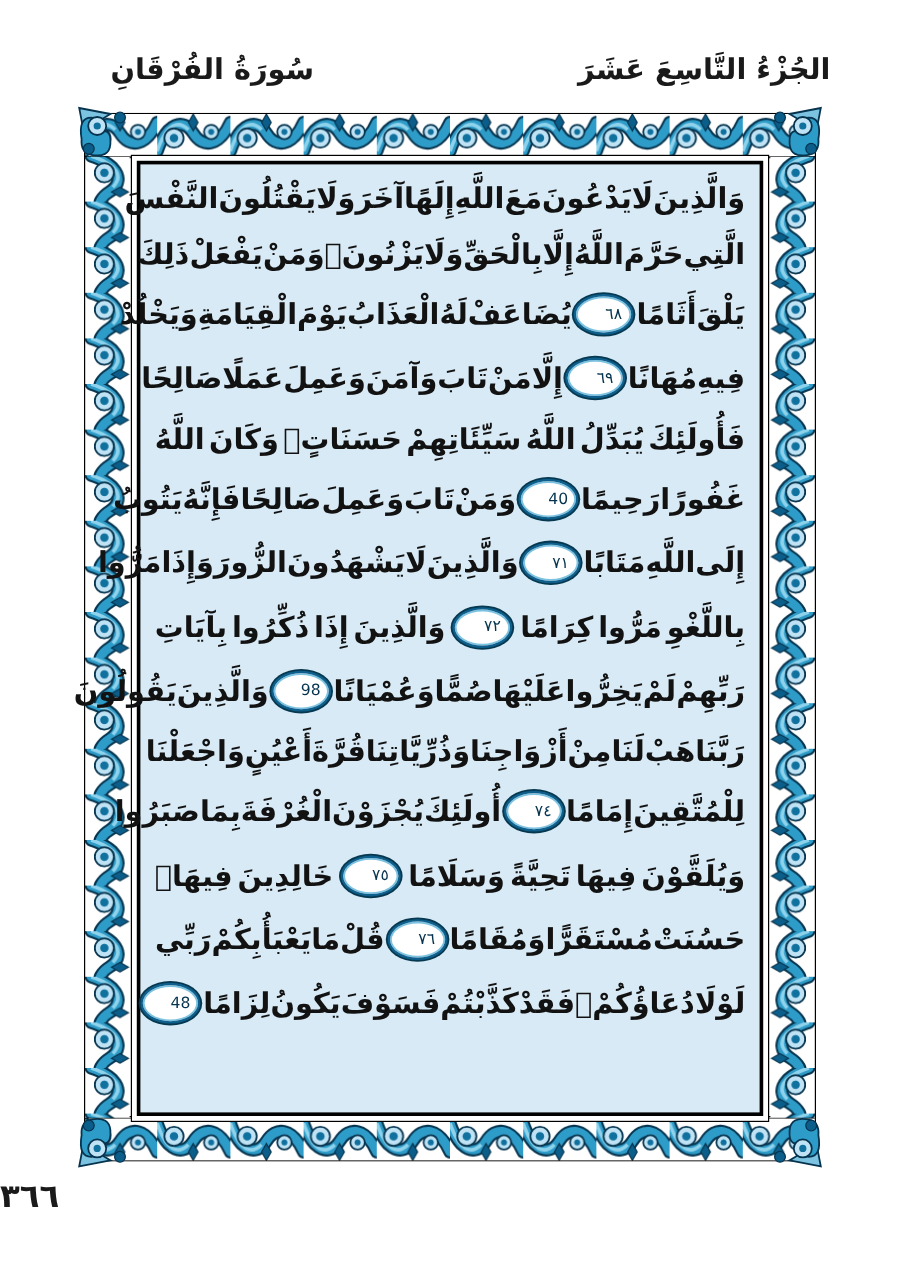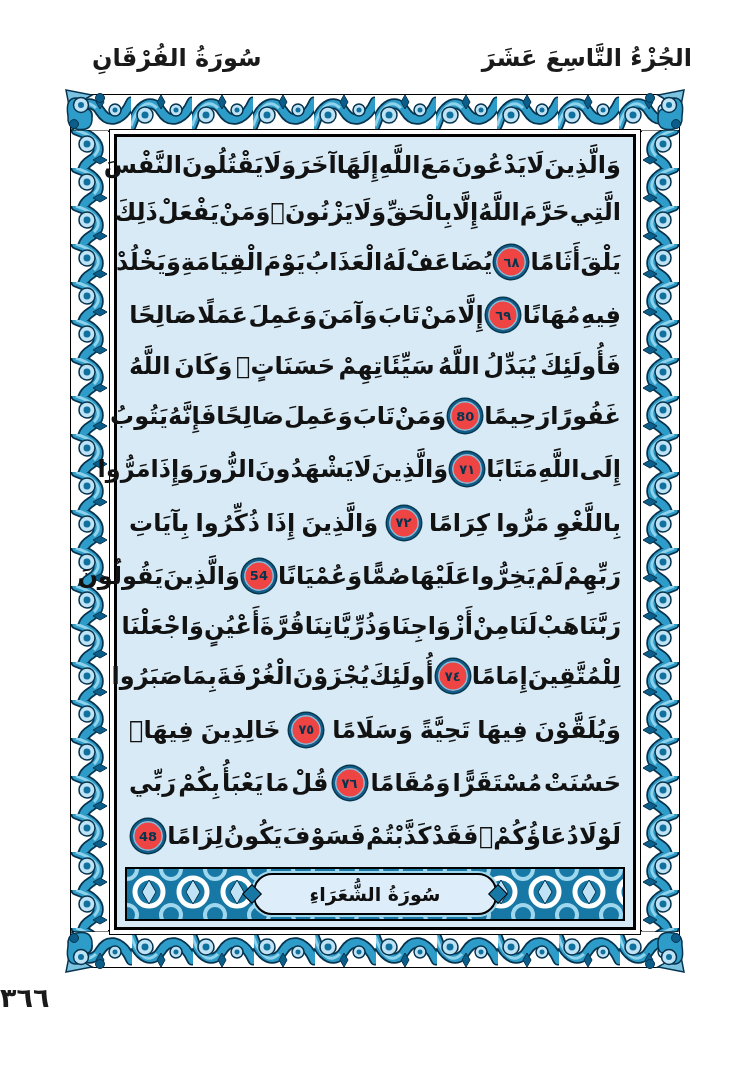--- a/index.html
+++ b/index.html
@@ -29,24 +29,24 @@
   
   .panel{position:absolute;left:44px;right:44px;top:40px;bottom:38px;
          background:#d8eaf5;border:3px solid #000;
          box-shadow:0 0 0 4px #ffffff,0 0 0 5px #000;}
   .lines{position:absolute;left:12px;right:12px;top:4px;bottom:64px;
          direction:rtl;display:flex;flex-direction:column;justify-content:space-around;}
   .qline{display:flex;justify-content:space-between;align-items:center;
          font-size:24px;font-weight:bold;color:#121212;white-space:nowrap;}
   .qline .w{display:inline-block;}
   .medallion{flex:0 0 auto;width:30px;height:30px;border-radius:50%;
-         background:#ef4444;border:2px solid #0f5f8c;
+         background:#ffffff;border:2px solid #0f5f8c;
          box-shadow:0 0 0 1.5px #063850, inset 0 0 0 1.5px #7cc3e2;
          display:flex;align-items:center;justify-content:center;
-         font-size:13px;font-weight:bold;color:#06344f;margin:0 2px;}
+         font-size:13px;font-weight:normal;color:#06344f;margin:0 2px;padding-left:16px;}
   
   .surah-band{position:absolute;left:8px;right:8px;bottom:6px;height:50px;
          border:2px solid #000;box-shadow:inset 0 0 0 2px #fff;overflow:hidden;}
   .surah-band svg{display:block;}
   .cartouche{position:absolute;left:50%;top:50%;transform:translate(-50%,-50%);
          width:240px;height:38px;background:#ddeefa;border:2px solid #000;
          border-radius:19px;display:flex;align-items:center;justify-content:center;
          font-size:19px;font-weight:bold;direction:rtl;color:#101010;
          box-shadow:0 0 0 2px #9fd8ee;}
   .cartouche::before,.cartouche::after{content:"";position:absolute;top:50%;
@@ -211,21 +211,21 @@
           <span class="w">يُبَدِّلُ</span>
           <span class="w">اللَّهُ</span>
           <span class="w">سَيِّئَاتِهِمْ</span>
           <span class="w">حَسَنَاتٍۗ</span>
           <span class="w">وَكَانَ</span>
           <span class="w">اللَّهُ</span>
         </div>
         <div class="qline">
           <span class="w">غَفُورًا</span>
           <span class="w">رَحِيمًا</span>
-          <span class="medallion">80</span>
+          <span class="medallion">40</span>
           <span class="w">وَمَنْ</span>
           <span class="w">تَابَ</span>
           <span class="w">وَعَمِلَ</span>
           <span class="w">صَالِحًا</span>
           <span class="w">فَإِنَّهُ</span>
           <span class="w">يَتُوبُ</span>
         </div>
         <div class="qline">
           <span class="w">إِلَى</span>
           <span class="w">اللَّهِ</span>
@@ -248,21 +248,21 @@
           <span class="w">ذُكِّرُوا</span>
           <span class="w">بِآيَاتِ</span>
         </div>
         <div class="qline">
           <span class="w">رَبِّهِمْ</span>
           <span class="w">لَمْ</span>
           <span class="w">يَخِرُّوا</span>
           <span class="w">عَلَيْهَا</span>
           <span class="w">صُمًّا</span>
           <span class="w">وَعُمْيَانًا</span>
-          <span class="medallion">54</span>
+          <span class="medallion">98</span>
           <span class="w">وَالَّذِينَ</span>
           <span class="w">يَقُولُونَ</span>
         </div>
         <div class="qline">
           <span class="w">رَبَّنَا</span>
           <span class="w">هَبْ</span>
           <span class="w">لَنَا</span>
           <span class="w">مِنْ</span>
           <span class="w">أَزْوَاجِنَا</span>
           <span class="w">وَذُرِّيَّاتِنَا</span>
@@ -305,33 +305,16 @@
           <span class="w">دُعَاؤُكُمْۖ</span>
           <span class="w">فَقَدْ</span>
           <span class="w">كَذَّبْتُمْ</span>
           <span class="w">فَسَوْفَ</span>
           <span class="w">يَكُونُ</span>
           <span class="w">لِزَامًا</span>
           <span class="medallion">48</span>
         </div>
       </div>
 
-    <div class="surah-band">
-      <svg width="100%" height="100%" preserveAspectRatio="none">
-        <defs>
-          <pattern id="pb" width="44" height="46" patternUnits="userSpaceOnUse">
-            <rect width="44" height="46" fill="#1878a5"></rect>
-            <circle cx="22" cy="23" r="14" fill="none" stroke="#ffffff" stroke-width="5"></circle>
-            <circle cx="0" cy="0" r="10" fill="none" stroke="#9fd8ee" stroke-width="4"></circle>
-            <circle cx="44" cy="0" r="10" fill="none" stroke="#9fd8ee" stroke-width="4"></circle>
-            <circle cx="0" cy="46" r="10" fill="none" stroke="#9fd8ee" stroke-width="4"></circle>
-            <circle cx="44" cy="46" r="10" fill="none" stroke="#9fd8ee" stroke-width="4"></circle>
-            <path d="M22,11 l7,12 -7,12 -7,-12 z" fill="#bfe3f4" stroke="#06344f" stroke-width="1"></path>
-          </pattern>
-        </defs>
-        <rect width="100%" height="100%" fill="url(#pb)"></rect>
-      </svg>
-      <div class="cartouche">سُورَةُ الشُّعَرَاءِ</div>
-    </div>
   </div>
 </div>
 
 <div class="page-number">٣٦٦</div>
 
 </body></html>

